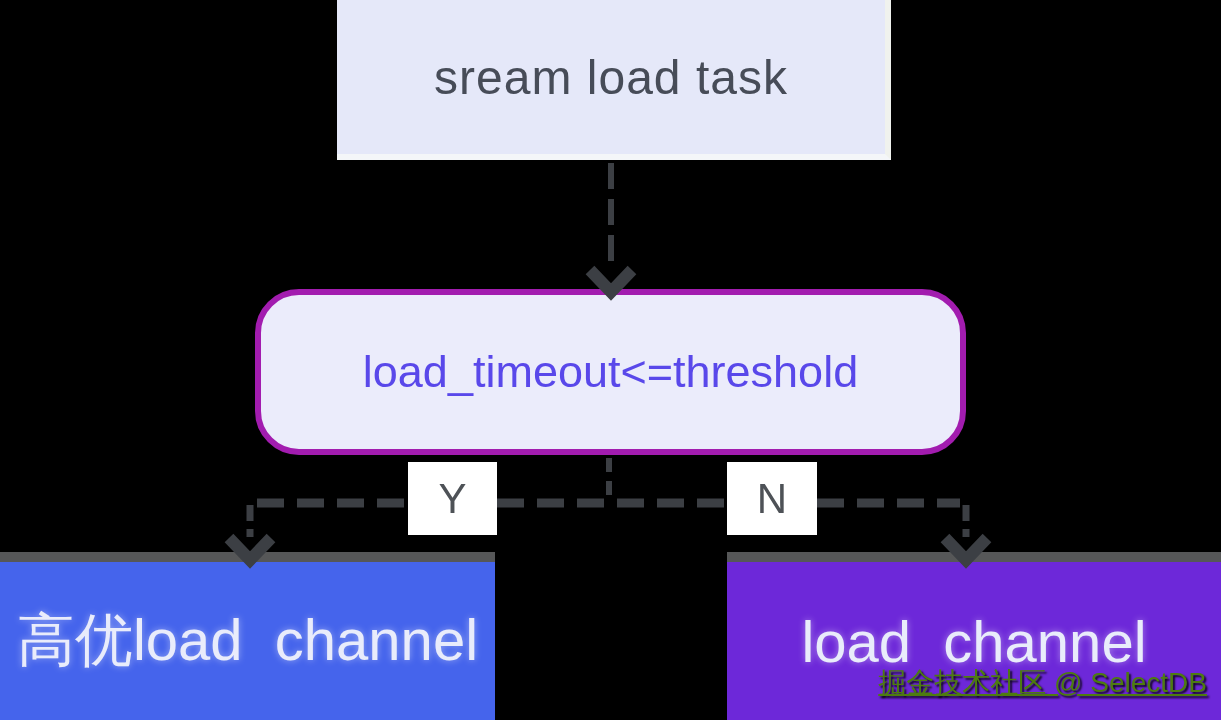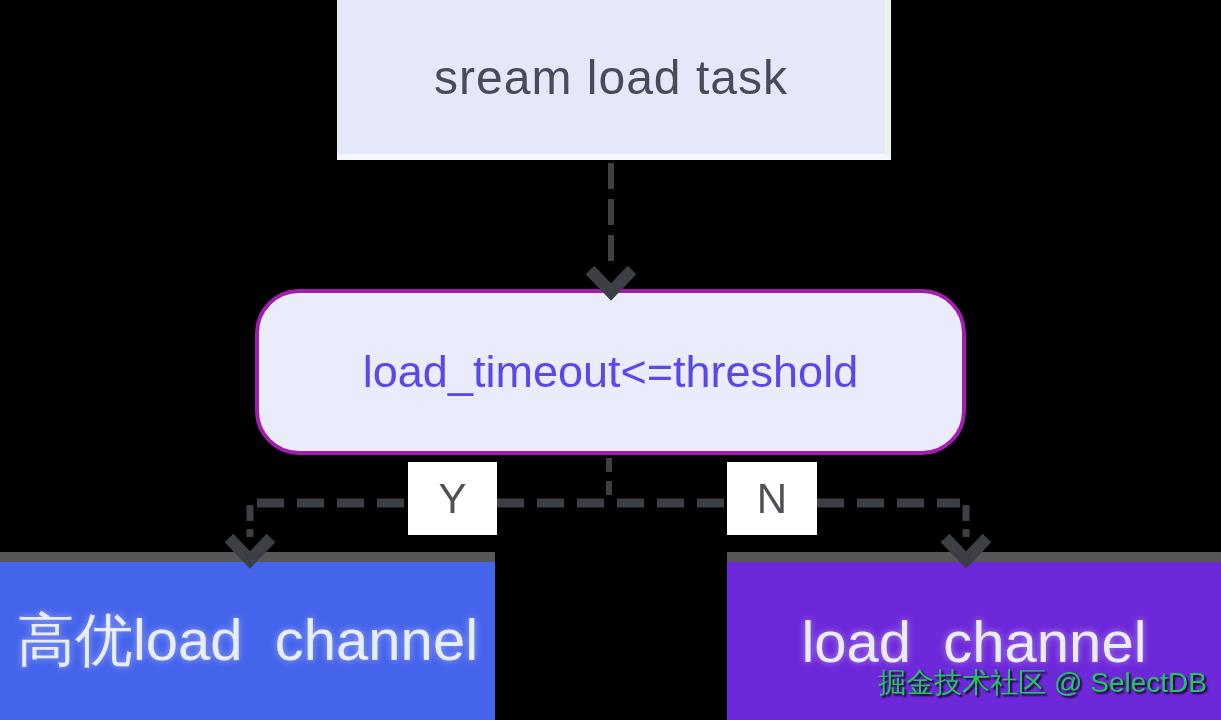--- a/index.html
+++ b/index.html
@@ -32,21 +32,21 @@
   }
   .start-node .label {
     color: #474c58;
     font-size: 48px;
     font-weight: 500;
     letter-spacing: 1px;
   }
   .decision-node {
     left: 255px; top: 289px; width: 711px; height: 166px;
     background: #ebecfb;
-    border: 4px solid #a21caf;
+    border: 6px solid #a21caf;
     border-radius: 44px;
   }
   .decision-node .label {
     color: #5948ea;
     font-size: 45px;
     font-weight: 500;
   }
   .branch-label {
     position: absolute;
     display: flex;
@@ -86,26 +86,27 @@
     z-index: 2;
     pointer-events: none;
   }
   .connectors line, .connectors path {
     stroke: #3c3f44;
     fill: none;
   }
   .watermark {
     position: absolute;
     right: 14px; top: 664px;
-    color: #22c55e;
+    color: #4d7c0f;
     font-size: 28px;
     font-weight: 500;
     white-space: pre;
     text-shadow: 2px 2px 2px rgba(0,0,0,0.85);
     z-index: 4;
+    text-decoration: underline;
   }
 </style>
 </head>
 <body>
 
 <div class="canvas">
 
   <div class="node start-node">
     <span class="label">sream load task</span>
   </div>

